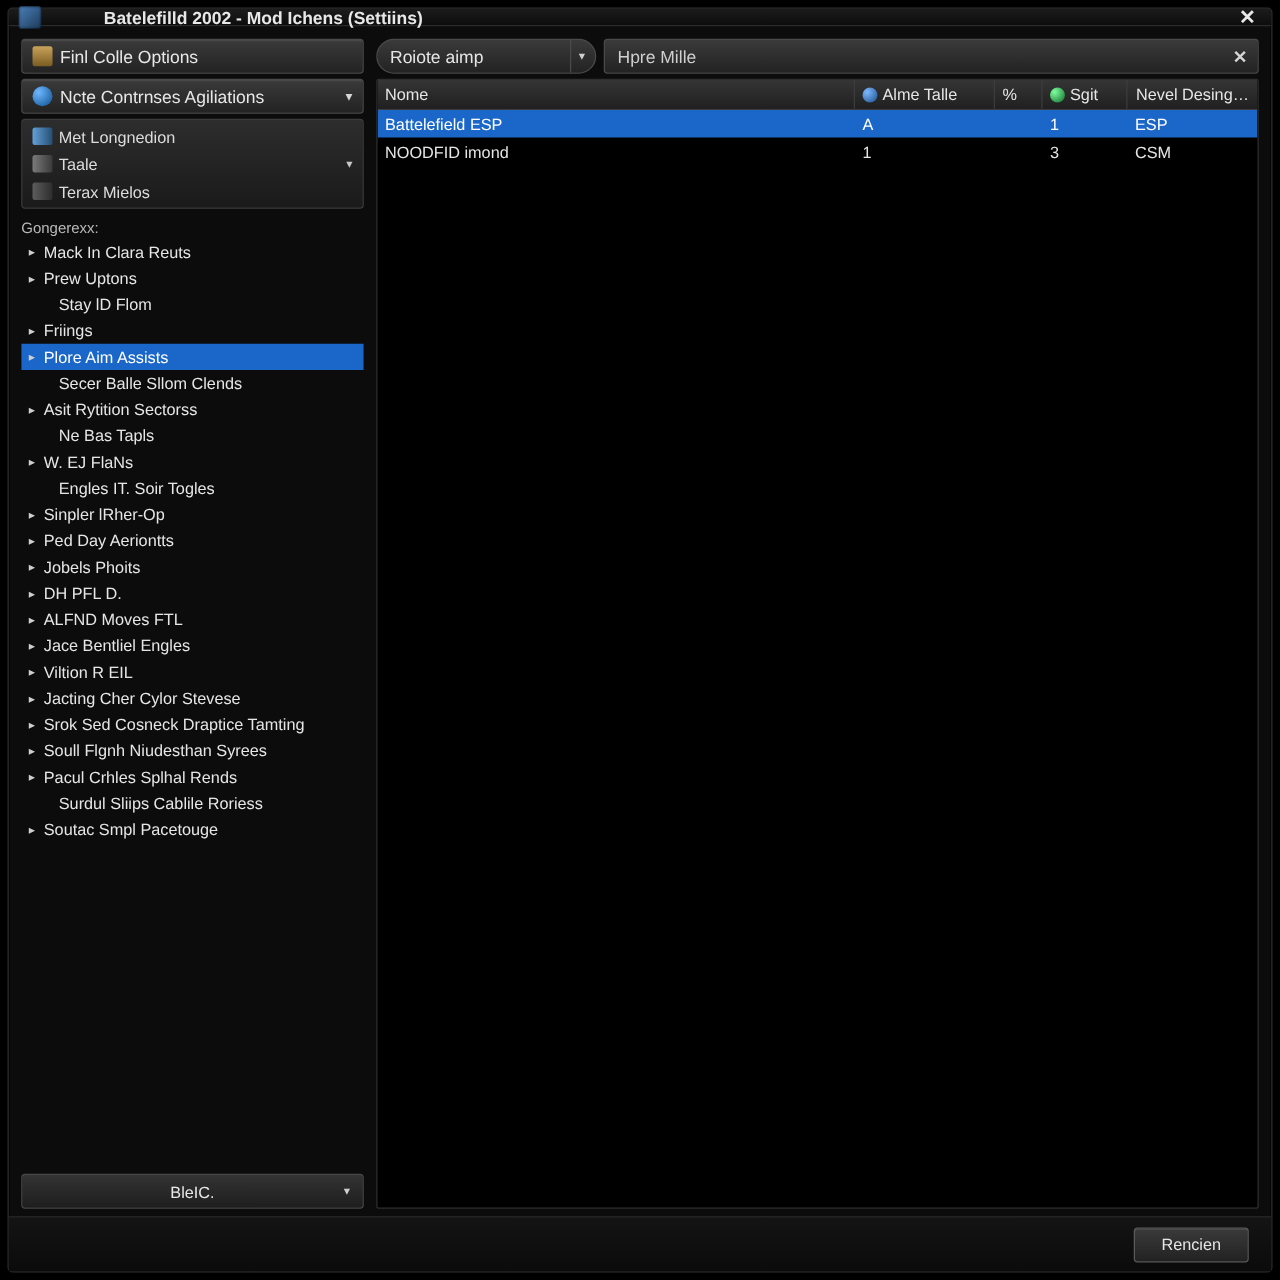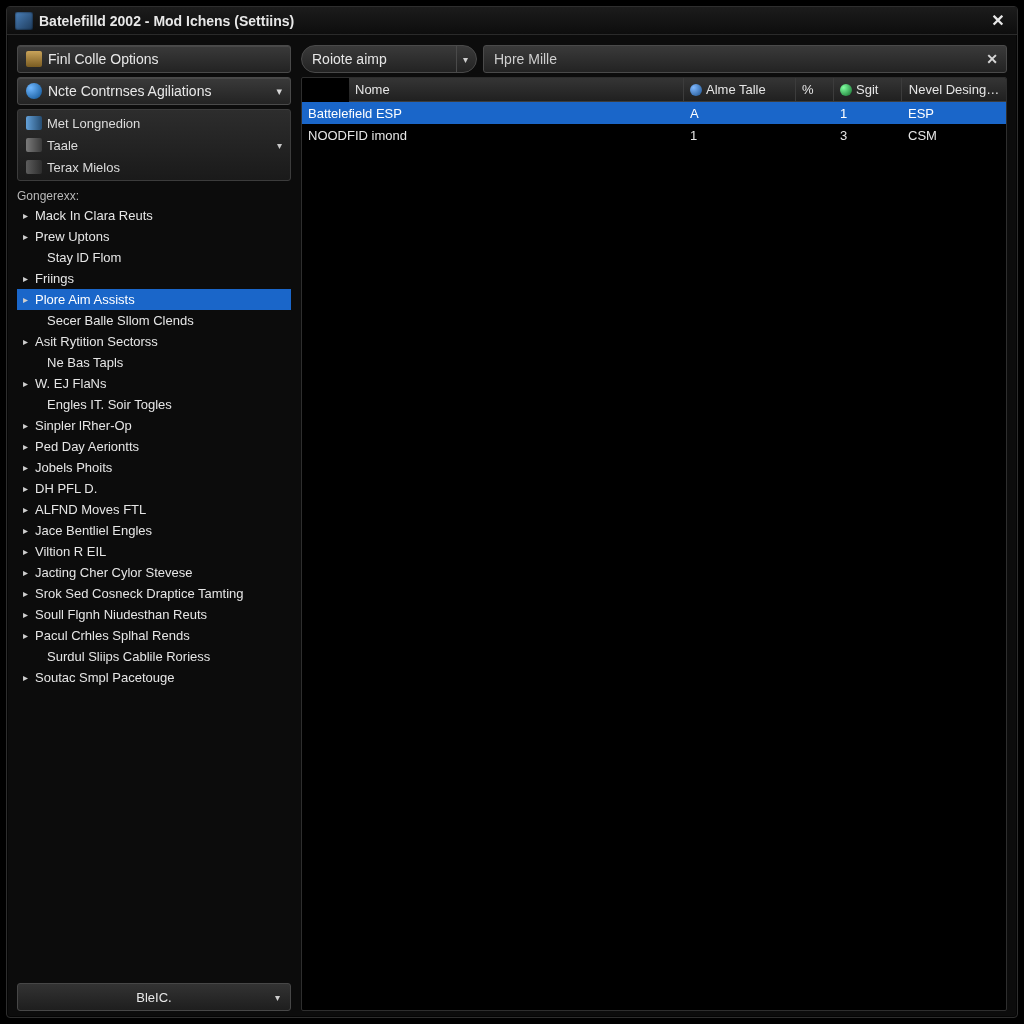--- a/index.html
+++ b/index.html
@@ -5,24 +5,24 @@
   * { box-sizing: border-box; margin: 0; padding: 0; font-family: "Segoe UI", Tahoma, sans-serif; }
   html, body { width: 1024px; height: 1024px; background: #000; overflow: hidden; }
   .window {
     position: absolute; inset: 6px; background: #0c0c0c;
     border: 1px solid #2e2e2e; border-radius: 4px;
     box-shadow: 0 0 0 1px #000, inset 0 0 0 1px #050505;
     display: flex; flex-direction: column;
   }
   
   .titlebar {
-    height: 28px; display: flex; align-items: center;
+    height: 14px; display: flex; align-items: center;
     background: linear-gradient(#1c1c1c, #0d0d0d);
     border-bottom: 1px solid #2a2a2a; padding: 0 8px; color: #e8e8e8;
-    font-size: 14px; font-weight: 600;
+    font-size: 14px; font-weight: 600; gap: 44px;
   }
   .titlebar .app-icon {
     width: 18px; height: 18px; margin-right: 6px;
     background: linear-gradient(135deg,#4a7fb8,#1d3a5a); border-radius: 2px;
     box-shadow: inset 0 0 2px #000;
   }
   .titlebar .spacer{flex:1}
   .titlebar .close {
     width: 22px; height: 20px; display:flex; align-items:center; justify-content:center;
     cursor:pointer; color:#e8e8e8; font-size:16px; font-weight:bold;
@@ -95,21 +95,21 @@
     display:flex;align-items:center;justify-content:center;cursor:pointer;
     color:#d6d6d6;font-size:14px;font-weight:bold;
   }
   
   .grid{
     flex:1; background:#000; border:1px solid #2e2e2e; border-radius:2px;
     display:flex;flex-direction:column;min-height:0;overflow:hidden;
   }
   .ghead{
     display:flex;height:24px;background:linear-gradient(#353535,#202020);
-    border-bottom:1px solid #3c3c3c;color:#e6e6e6;font-size:13px;margin-left:47px;
+    border-bottom:1px solid #3c3c3c;color:#e6e6e6;font-size:13px;
   }
   .gh{display:flex;align-items:center;padding:0 6px;border-right:1px solid #3c3c3c;cursor:pointer;white-space:nowrap;overflow:hidden;}
   .gh:last-child{border-right:none;}
   .gh .hic{width:12px;height:12px;border-radius:50%;margin-right:4px;display:inline-block;}
   .hic-blue{background:radial-gradient(circle at 30% 30%,#7fb8ff,#1a4f8a);}
   .hic-green{background:radial-gradient(circle at 30% 30%,#7fff9f,#0f6a2a);}
   .c-name{flex:1;min-width:0;}
   .c-alme{width:112px;}
   .c-pct{width:38px;}
   .c-sgit{width:68px;}
@@ -247,21 +247,21 @@
             <li>
               <span class="arrow">▸</span>
               <span>Jacting Cher Cylor Stevese</span>
             </li>
             <li>
               <span class="arrow">▸</span>
               <span>Srok Sed Cosneck Draptice Tamting</span>
             </li>
             <li>
               <span class="arrow">▸</span>
-              <span>Soull Flgnh Niudesthan Reuts</span>
+              <span>Soull Flgnh Niudesthan Syrees</span>
             </li>
             <li>
               <span class="arrow">▸</span>
               <span>Pacul Crhles Splhal Rends</span>
             </li>
             <li class="noarrow indent">
               <span class="arrow">▸</span>
               <span>Surdul Sliips Cablile Roriess</span>
             </li>
             <li>
@@ -325,14 +325,19 @@
               <div class="gc c-pct"></div>
               <div class="gc c-sgit">3</div>
               <div class="gc c-nevel">CSM</div>
             </div>
           </div>
       </div>
 
     </div>
   </div>
 
+  <div class="footer">
+    <div class="btn">
+      <span>Rencien</span>
+    </div>
+  </div>
 
 </div>
 
 </body></html>

